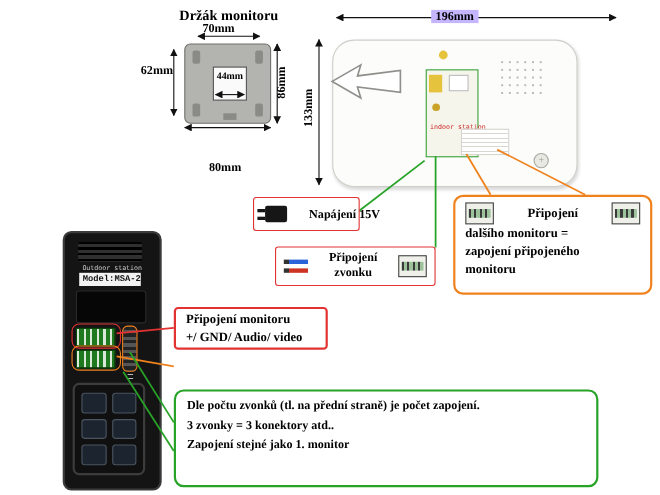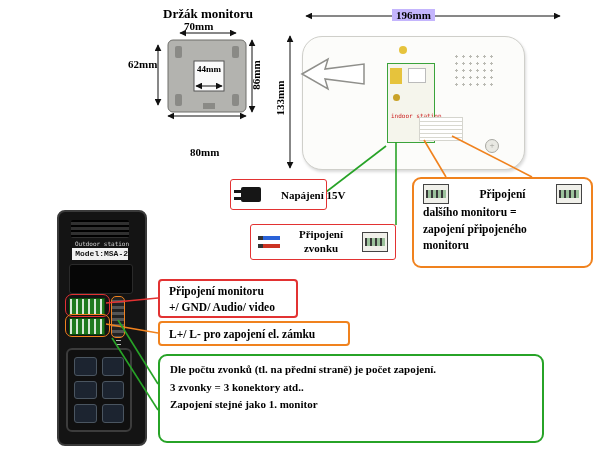--- a/index.html
+++ b/index.html
@@ -217,21 +217,20 @@
     <span class="line">dalšího monitoru =</span>
     <span class="line">zapojení připojeného</span>
     <span class="line">monitoru</span>
   </div>
 
   <div class="cbox connect-box">
     <span>Připojení monitoru</span>
     <span>+/ GND/ Audio/ video</span>
   </div>
 
-  <div class="cbox lock-box">L+/ L- pro zapojení el. zámku</div>
 
   <div class="cbox bells-box">
     <span>Dle počtu zvonků (tl. na přední straně) je počet zapojení.</span>
     <span>3 zvonky = 3 konektory atd..</span>
     <span>Zapojení stejné jako 1. monitor</span>
   </div>
 
 </div>
 
 </body></html>

